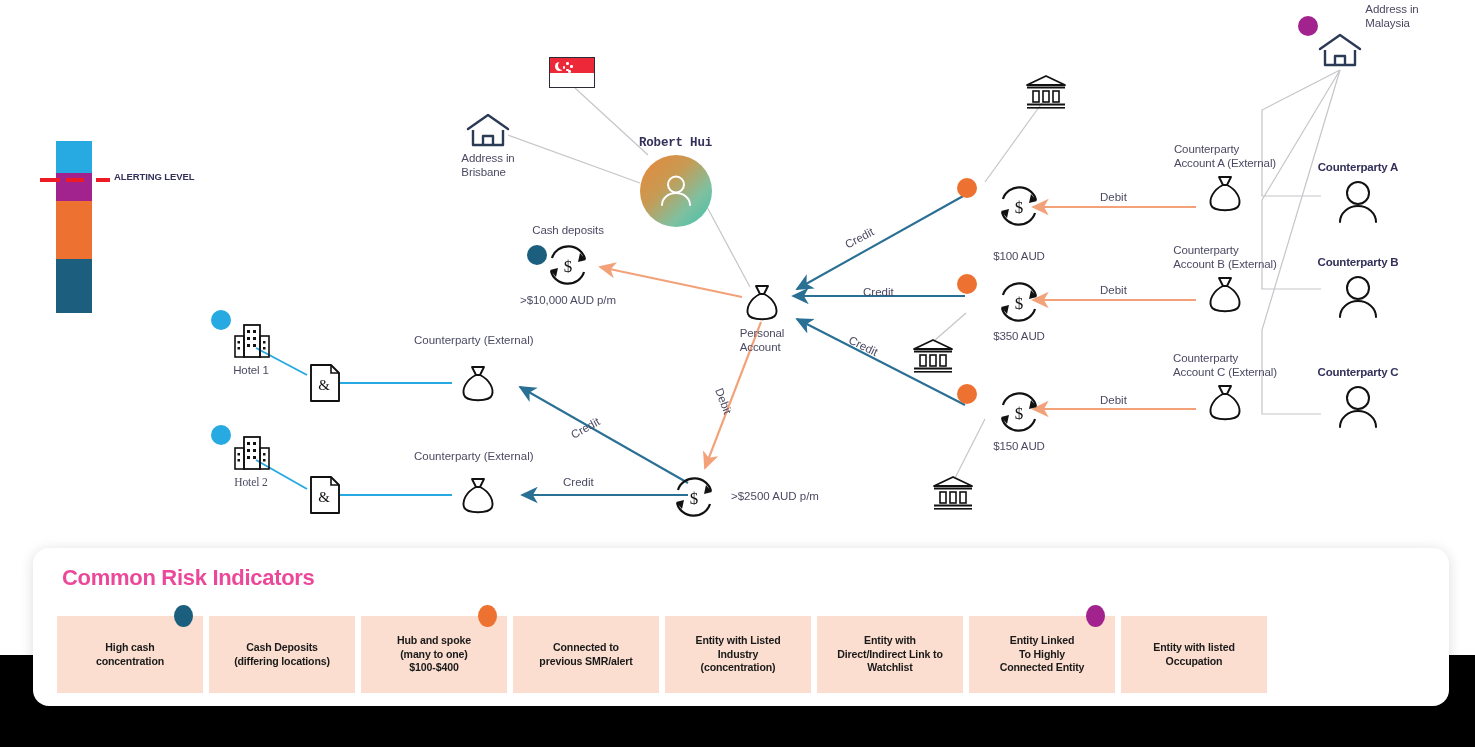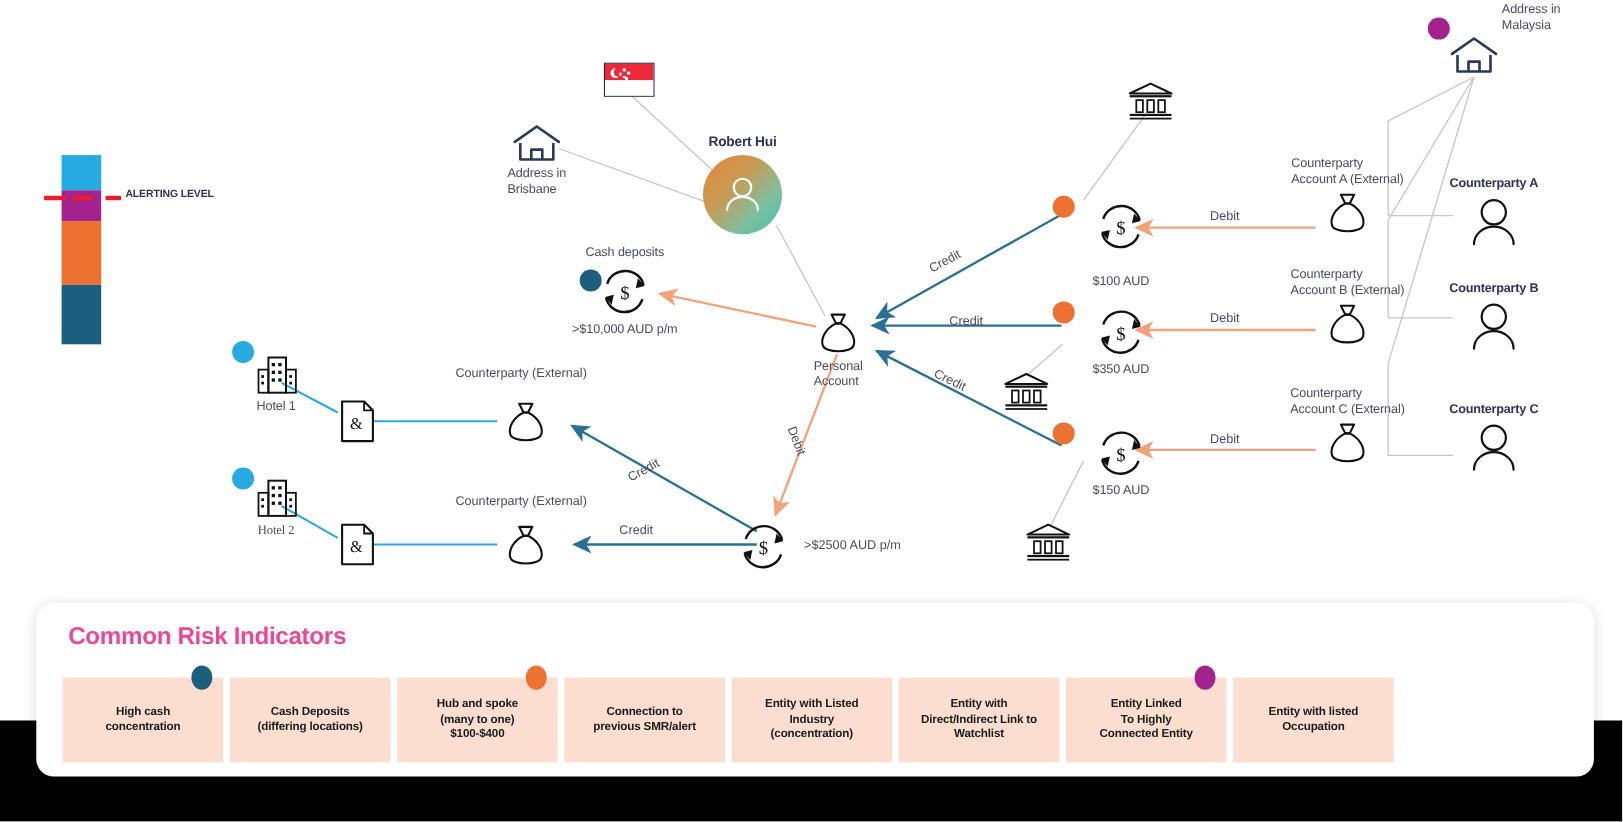--- a/index.html
+++ b/index.html
@@ -216,21 +216,21 @@
   <div class="node" style="left:452px; top:112px; width:72px;">
     <svg width="46" height="36" viewBox="0 0 46 36">
       <path d="M3,17 L23,3 L43,17" fill="none" stroke="#2b3a55" stroke-width="2.4" stroke-linecap="round" stroke-linejoin="round"></path>
       <path d="M8,18 L8,33 L38,33 L38,18" fill="none" stroke="#2b3a55" stroke-width="2.4" stroke-linejoin="round"></path>
       <path d="M18,33 L18,24 L28,24 L28,33" fill="none" stroke="#2b3a55" stroke-width="2.4" stroke-linejoin="round"></path>
     </svg>
     <div class="nlabel" style="margin-top:3px;">Address in
 Brisbane</div>
   </div>
 
-  <div class="node" style="left:639px; top:122px;">
+  <div class="node" style="left:639px; top:136px;font-family:Liberation Mono, monospace;">
     <div class="nlabel bold" style="font-size:12.5px; margin-bottom:4px;">Robert Hui</div>
     <div class="avatar">
       <svg width="42" height="42" viewBox="0 0 42 42">
         <circle cx="21" cy="14.5" r="8" fill="none" stroke="#ffffff" stroke-width="2"></circle>
         <path d="M7,35 a14,12 0 0 1 28,0" fill="none" stroke="#ffffff" stroke-width="2" stroke-linecap="round"></path>
       </svg>
     </div>
   </div>
 
   <div class="node" style="left:512px; top:223px; width:112px;">
@@ -500,21 +500,21 @@
           <div class="card-text">Cash Deposits
 (differing locations)</div>
         </div>
         <div class="card">
           <div class="card-text">Hub and spoke
 (many to one)
 $100-$400</div>
           <span class="cdot" style="background: rgb(237, 114, 49);"></span>
         </div>
         <div class="card">
-          <div class="card-text">Connection to
+          <div class="card-text">Connected to
 previous SMR/alert</div>
         </div>
         <div class="card">
           <div class="card-text">Entity with Listed
 Industry
 (concentration)</div>
         </div>
         <div class="card">
           <div class="card-text">Entity with
 Direct/Indirect Link to

